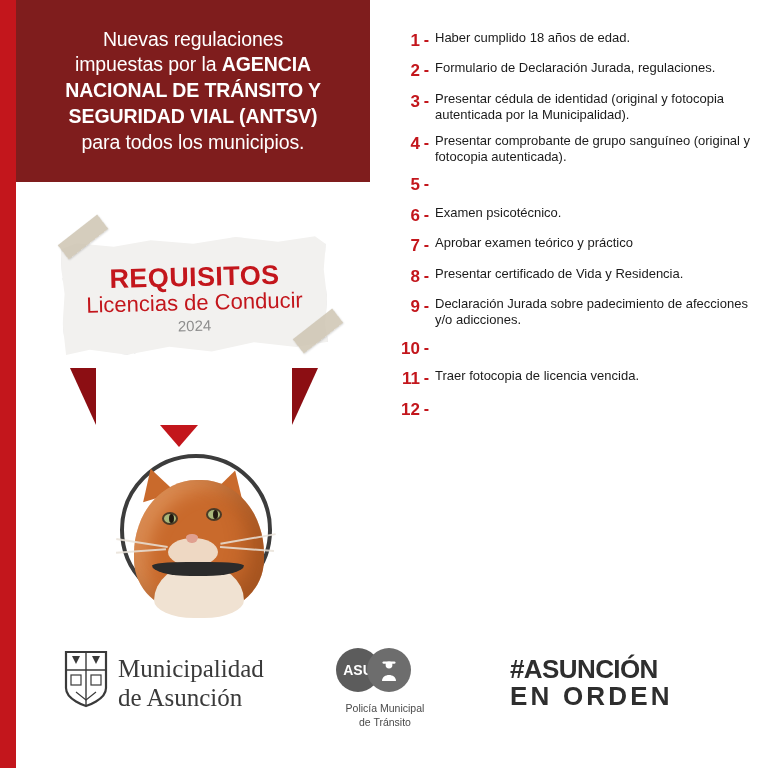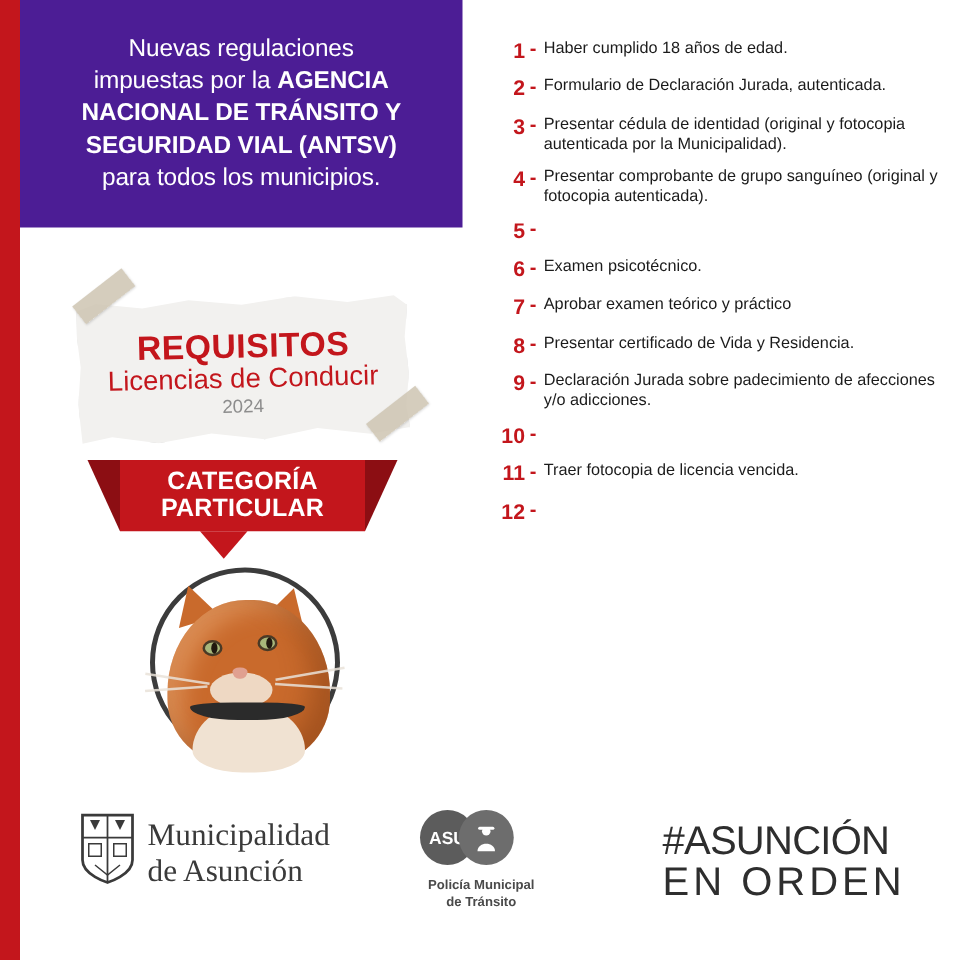--- a/index.html
+++ b/index.html
@@ -21,21 +21,21 @@
     left: 0; top: 0;
     width: 16px; height: 768px;
     background: #c3161c;
   }
 
   
   .header-block {
     position: absolute;
     left: 16px; top: 0;
     width: 354px; height: 182px;
-    background: #4c1d95;
+    background: #7f1d1d;
     display: flex;
     align-items: center;
     justify-content: center;
   }
   .header-text {
     color: #ffffff;
     text-align: center;
     font-size: 19.5px;
     line-height: 1.32;
     padding: 0 18px;
@@ -280,31 +280,30 @@
     border-radius: 50%;
     background: #5c5c5c;
     display: flex; align-items: center; justify-content: center;
     color: #ffffff; font-weight: bold; font-size: 14px;
   }
   .asu-circle { left: 0; top: 0; }
   .asu-circle2 { left: 31px; top: 0; background: #6d6d6d; }
   .asu-caption {
     position: absolute; left: 320px; top: 62px;
     width: 130px; text-align: center;
-    color: #4a4a4a; font-size: 10.5px; font-weight: bold; line-height: 1.3;
+    color: #4a4a4a; font-size: 10.5px; font-weight: normal; line-height: 1.3;
   }
 
   .hashtag {
     position: absolute; left: 510px; top: 16px;
     color: #2e2e2e;
-    font-weight: normal;
-    font-size: 32px;
+    font-weight: bold;
+    font-size: 26px;
     line-height: 1.02;
     letter-spacing: -0.6px;
-    margin-left: 20px;
   }
   .hashtag .l2 { letter-spacing: 3.2px; }
 </style>
 </head>
 <body>
 
 <div class="page">
 
   <div class="left-band"></div>
 
@@ -320,21 +319,21 @@
 
   <div class="list">
     <div class="list-item">
       <div class="li-num">1</div>
       <div class="li-dash">-</div>
       <div class="li-text">Haber cumplido 18 años de edad.</div>
     </div>
     <div class="list-item">
       <div class="li-num">2</div>
       <div class="li-dash">-</div>
-      <div class="li-text">Formulario de Declaración Jurada, autenticada.</div>
+      <div class="li-text">Formulario de Declaración Jurada, regulaciones.</div>
     </div>
     <div class="list-item">
       <div class="li-num">3</div>
       <div class="li-dash">-</div>
       <div class="li-text">Presentar cédula de identidad (original y fotocopia autenticada por la Municipalidad).</div>
     </div>
     <div class="list-item">
       <div class="li-num">4</div>
       <div class="li-dash">-</div>
       <div class="li-text">Presentar comprobante de grupo sanguíneo (original y fotocopia autenticada).</div>
@@ -380,24 +379,20 @@
 
   <div class="paper"></div>
   <div class="tape tape-1"></div>
   <div class="tape tape-2"></div>
   <div class="paper-title">REQUISITOS</div>
   <div class="paper-sub">Licencias de Conducir</div>
   <div class="paper-year">2024</div>
 
   <div class="cat-flap-l"></div>
   <div class="cat-flap-r"></div>
-  <div class="cat-banner">
-    <span>CATEGORÍA</span>
-    <span>PARTICULAR</span>
-  </div>
   <div class="cat-tail"></div>
 
   <div class="cat-wrap">
     <div class="cat-ring"></div>
     <div class="cat-ear-l"></div>
     <div class="cat-ear-r"></div>
     <div class="cat-body"></div>
     <div class="cat-chest"></div>
     <div class="cat-muzzle"></div>
     <div class="cat-eye-l"></div>

